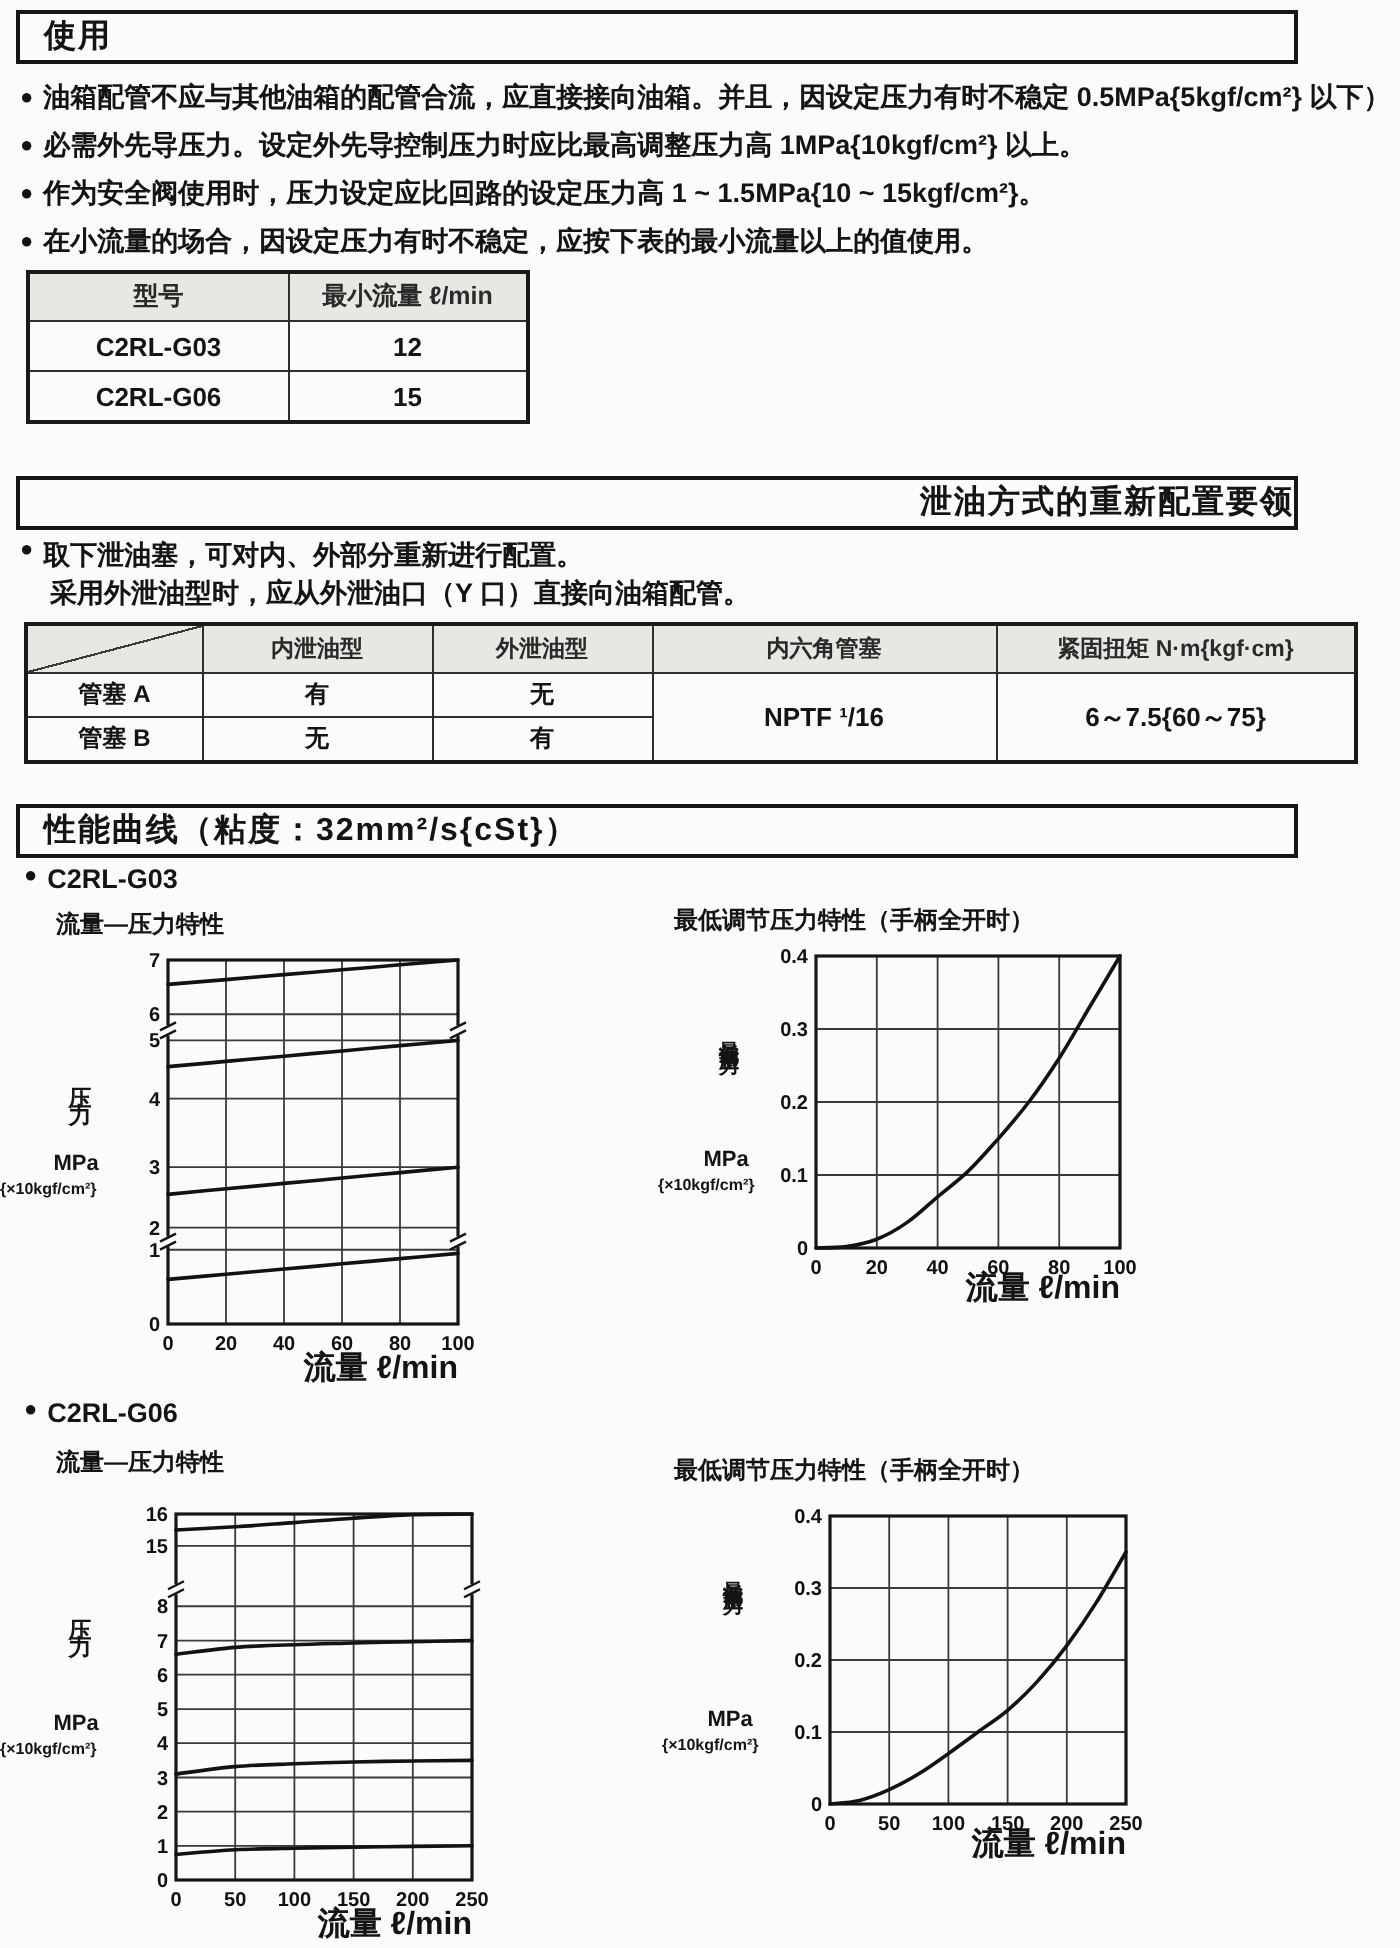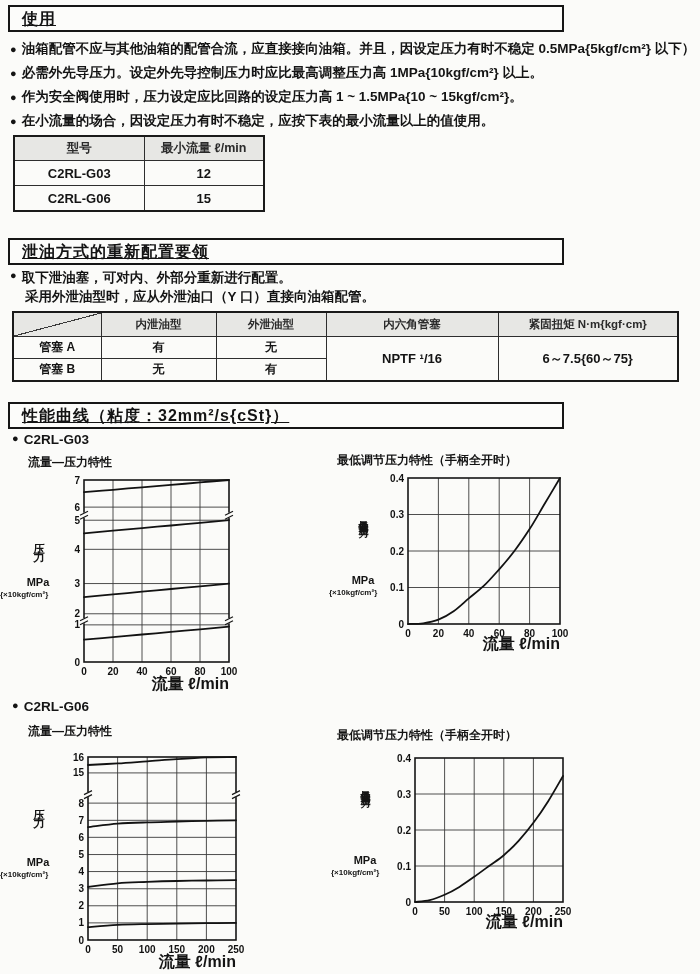--- a/index.html
+++ b/index.html
@@ -1,20 +1,20 @@
 <!DOCTYPE html>
 <html><head>
 <meta charset="utf-8">
 <style>
   html,body{margin:0;padding:0;background:#e9e9e7;}
   .page{position:relative;width:700px;height:974px;background:#fbfbf9;
         font-family:"Liberation Sans","DejaVu Sans",sans-serif;color:#141414;overflow:hidden;}
-  .sechdr{position:absolute;left:8px;width:556px;height:27px;border:2px solid #161616;
+  .sechdr{position:absolute;left:8px;width:641px;height:27px;border:2px solid #161616;
           background:#fcfcfa;box-sizing:border-box;font-size:16px;font-weight:bold;
-          line-height:23px;padding-left:12px;letter-spacing:1px;text-decoration:underline;}
+          line-height:23px;padding-left:12px;letter-spacing:1px;}
   .bullets{position:absolute;left:10px;top:37px;}
   .bline{display:flex;align-items:flex-start;line-height:24px;font-size:13.5px;font-weight:600;white-space:nowrap;}
   .bline .mk{margin-right:5px;font-size:11px;line-height:24px;}
   .oneline{position:absolute;font-size:13.5px;font-weight:600;white-space:nowrap;display:flex;}
   .oneline .mk{margin-right:5px;font-size:11px;}
   table{position:absolute;border-collapse:collapse;table-layout:fixed;}
   th,td{border:1px solid #2e2e2e;text-align:center;vertical-align:middle;overflow:hidden;}
   th{background:#e7e7e4;font-weight:600;color:#2a2a2a;}
   .t1{left:13px;top:135px;border:2px solid #1a1a1a;font-size:13px;}
   .t1 th{height:21px;font-size:12.5px;text-align:center;}
@@ -77,21 +77,21 @@
       <td>C2RL-G03</td>
       <td>12</td>
     </tr>
     <tr>
       <td>C2RL-G06</td>
       <td>15</td>
     </tr>
   </tbody>
     </table>
 
-  <div class="sechdr" style="top:238px;">
+  <div class="sechdr" style="top:238px;text-align:right;">
     <span>泄油方式的重新配置要领</span>
   </div>
   <div class="oneline" style="left:10px;top:269px;">
     <span class="mk">●</span>
     <span>取下泄油塞，可对内、外部分重新进行配置。</span>
   </div>
   <div class="oneline" style="left:25px;top:288px;">
     <span>采用外泄油型时，应从外泄油口（Y 口）直接向油箱配管。</span>
   </div>
 

